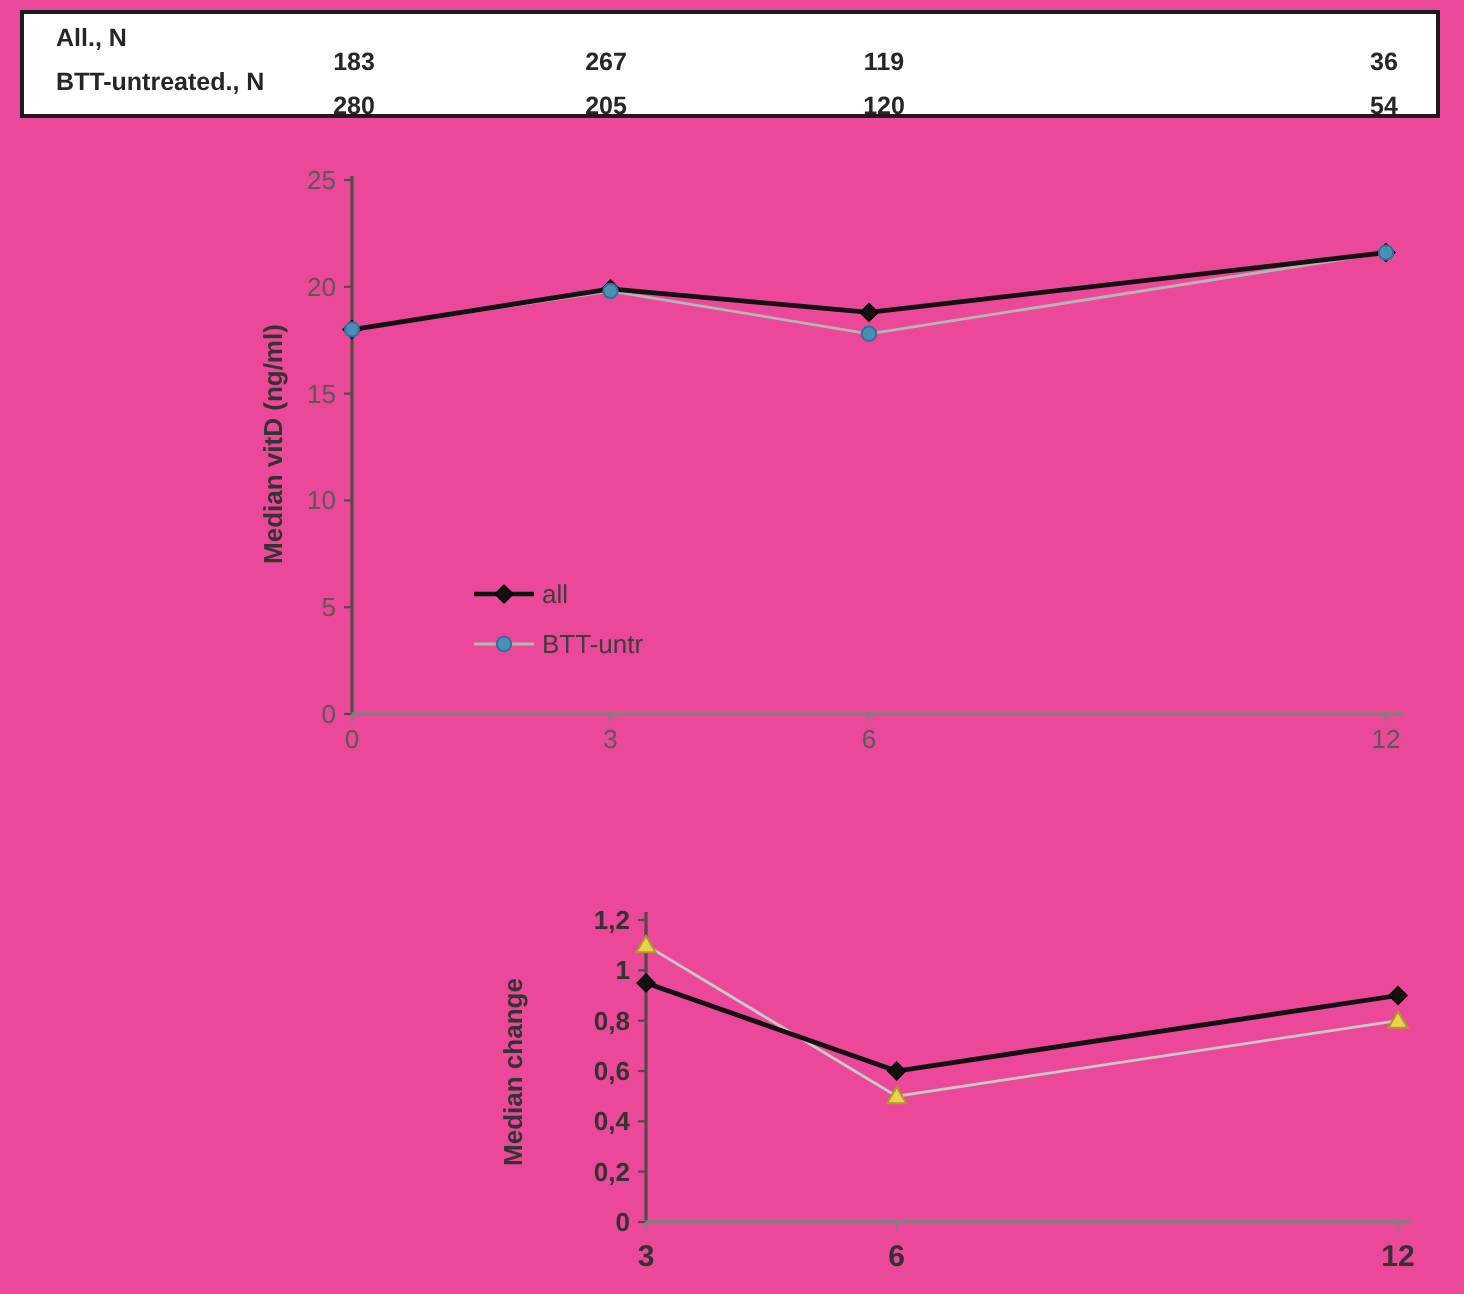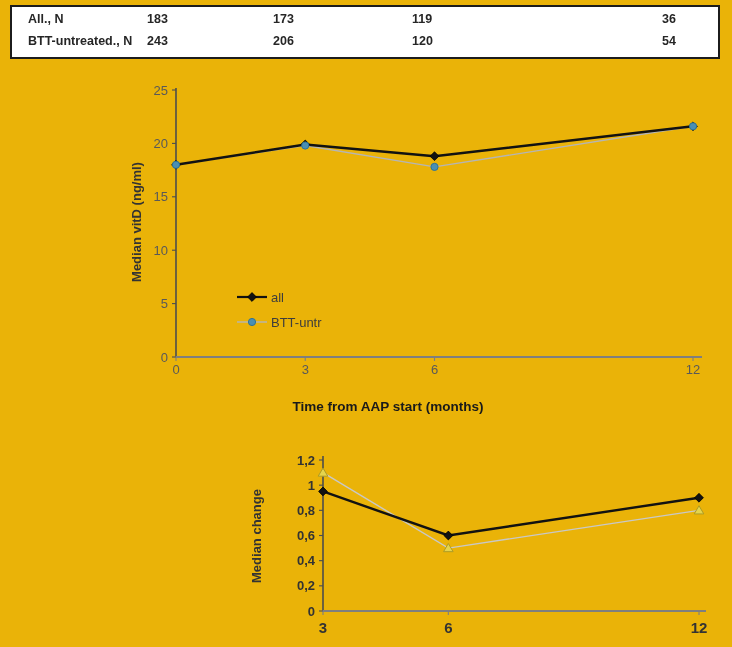--- a/index.html
+++ b/index.html
@@ -1,32 +1,32 @@
 <!DOCTYPE html>
 <html><head>
 <meta charset="utf-8">
 <style>
   html,body{margin:0;padding:0;background:#ffffff;}
   #canvas{
-    position:relative;width:732px;height:647px;background:#eab308;overflow:hidden;
+    position:relative;width:732px;height:647px;background:#ec4899;overflow:hidden;
     font-family:"Liberation Sans",sans-serif;
   }
   
   .risk-table{
     position:absolute;left:10px;top:5px;width:706px;height:50px;
     border:2px solid #1c1c1c;background:#ffffff;
   }
   .risk-row{position:absolute;left:0;width:100%;height:20px;}
   .risk-row.r0{top:5px;}
   .risk-row.r1{top:27px;}
   .risk-label{
     position:absolute;left:16px;top:0;font-size:12.5px;font-weight:600;color:#262626;white-space:nowrap;
   }
   .risk-val{
-    position:absolute;top:0;width:60px;
+    position:absolute;top:12px;width:60px;text-align:center;
     font-size:12.5px;font-weight:600;color:#262626;
   }
   .c0{left:135px;} .c1{left:261px;} .c2{left:400px;} .c3{left:650px;}
   
   svg{position:absolute;left:0;overflow:visible;}
   #chart-main{top:70px;}
   #chart-change{top:430px;}
   svg text{font-family:"Liberation Sans",sans-serif;}
   .t1y{font-size:13px;fill:#595959;}
   .t1x{font-size:13px;fill:#595959;}
@@ -47,28 +47,28 @@
 </style>
 </head>
 <body>
 
 <div id="canvas">
 
   <div class="risk-table">
     <div class="risk-row r0">
       <span class="risk-label">All., N</span>
       <span class="risk-val c0">183</span>
-      <span class="risk-val c1">173</span>
+      <span class="risk-val c1">267</span>
       <span class="risk-val c2">119</span>
       <span class="risk-val c3">36</span>
     </div>
     <div class="risk-row r1">
       <span class="risk-label">BTT-untreated., N</span>
-      <span class="risk-val c0">243</span>
-      <span class="risk-val c1">206</span>
+      <span class="risk-val c0">280</span>
+      <span class="risk-val c1">205</span>
       <span class="risk-val c2">120</span>
       <span class="risk-val c3">54</span>
     </div>
   </div>
 
   <svg id="chart-main" width="732" height="360">
       <g>
         <line x1="176" y1="18" x2="176" y2="287" stroke="#4d4d4d" stroke-width="1.6"></line>
         <line x1="175" y1="287" x2="702" y2="287" stroke="#7f7f7f" stroke-width="1.8"></line>
       </g>
@@ -117,21 +117,20 @@
       <g>
         <line x1="237" y1="227" x2="267" y2="227" stroke="#121212" stroke-width="2.2"></line>
         <path d="M 252 222.6 L 256.4 227 L 252 231.4 L 247.6 227 Z" fill="#121212" stroke="#000000" stroke-width="0.8"></path>
         <text x="271" y="231.5" class="leg">all</text>
         <line x1="237" y1="252" x2="267" y2="252" stroke="#b5b5b5" stroke-width="1.4"></line>
         <circle cx="252" cy="252" r="3.6" fill="#4a8fb3" stroke="#2e7396" stroke-width="1"></circle>
         <text x="271" y="256.5" class="leg">BTT-untr</text>
       </g>
     </svg>
   <div class="axis-title-y" id="ylab-main">Median vitD (ng/ml)</div>
-  <div class="axis-title-x">Time from AAP start (months)</div>
 
   <svg id="chart-change" width="732" height="217">
       <g>
         <line x1="323" y1="26" x2="323" y2="181" stroke="#4d4d4d" stroke-width="1.6"></line>
         <line x1="322" y1="181" x2="706" y2="181" stroke="#7f7f7f" stroke-width="1.8"></line>
       </g>
       <g>
         <line x1="319" y1="181" x2="323" y2="181" stroke="#4d4d4d" stroke-width="1.1"></line>
         <text x="315" y="185.5" text-anchor="end" class="t2y">0</text>
         <line x1="319" y1="155.83333333333334" x2="323" y2="155.83333333333334" stroke="#4d4d4d" stroke-width="1.1"></line>

